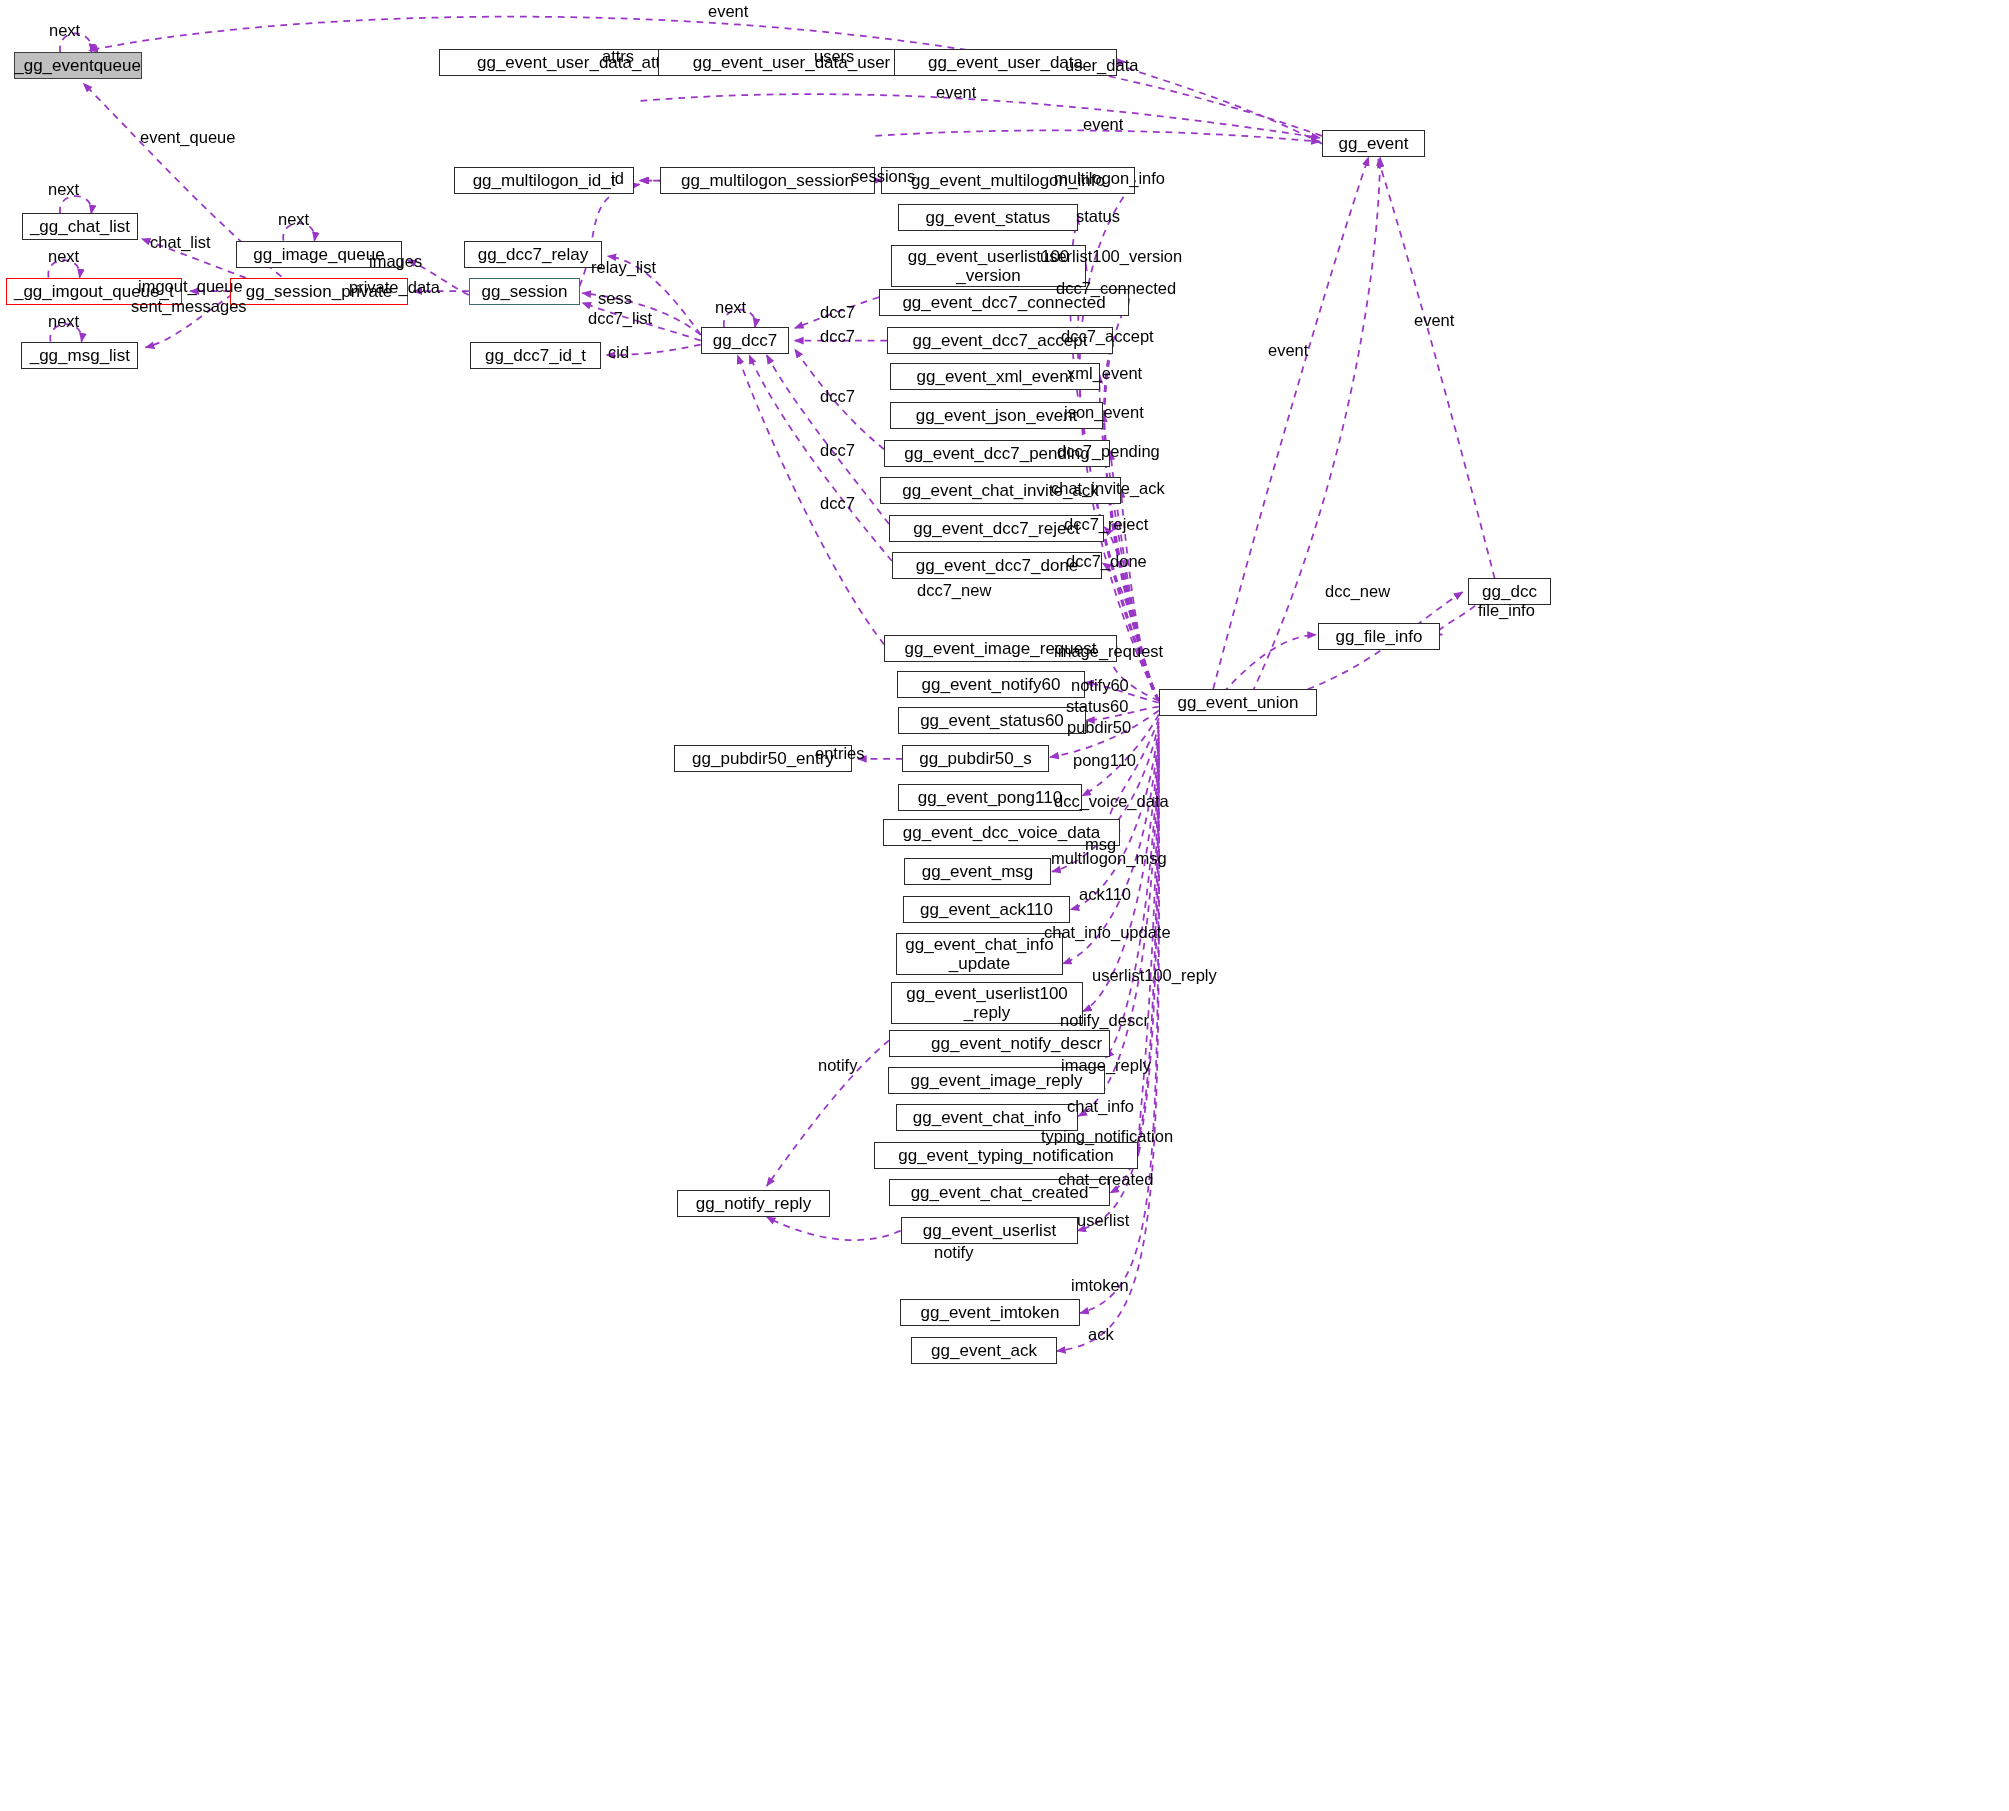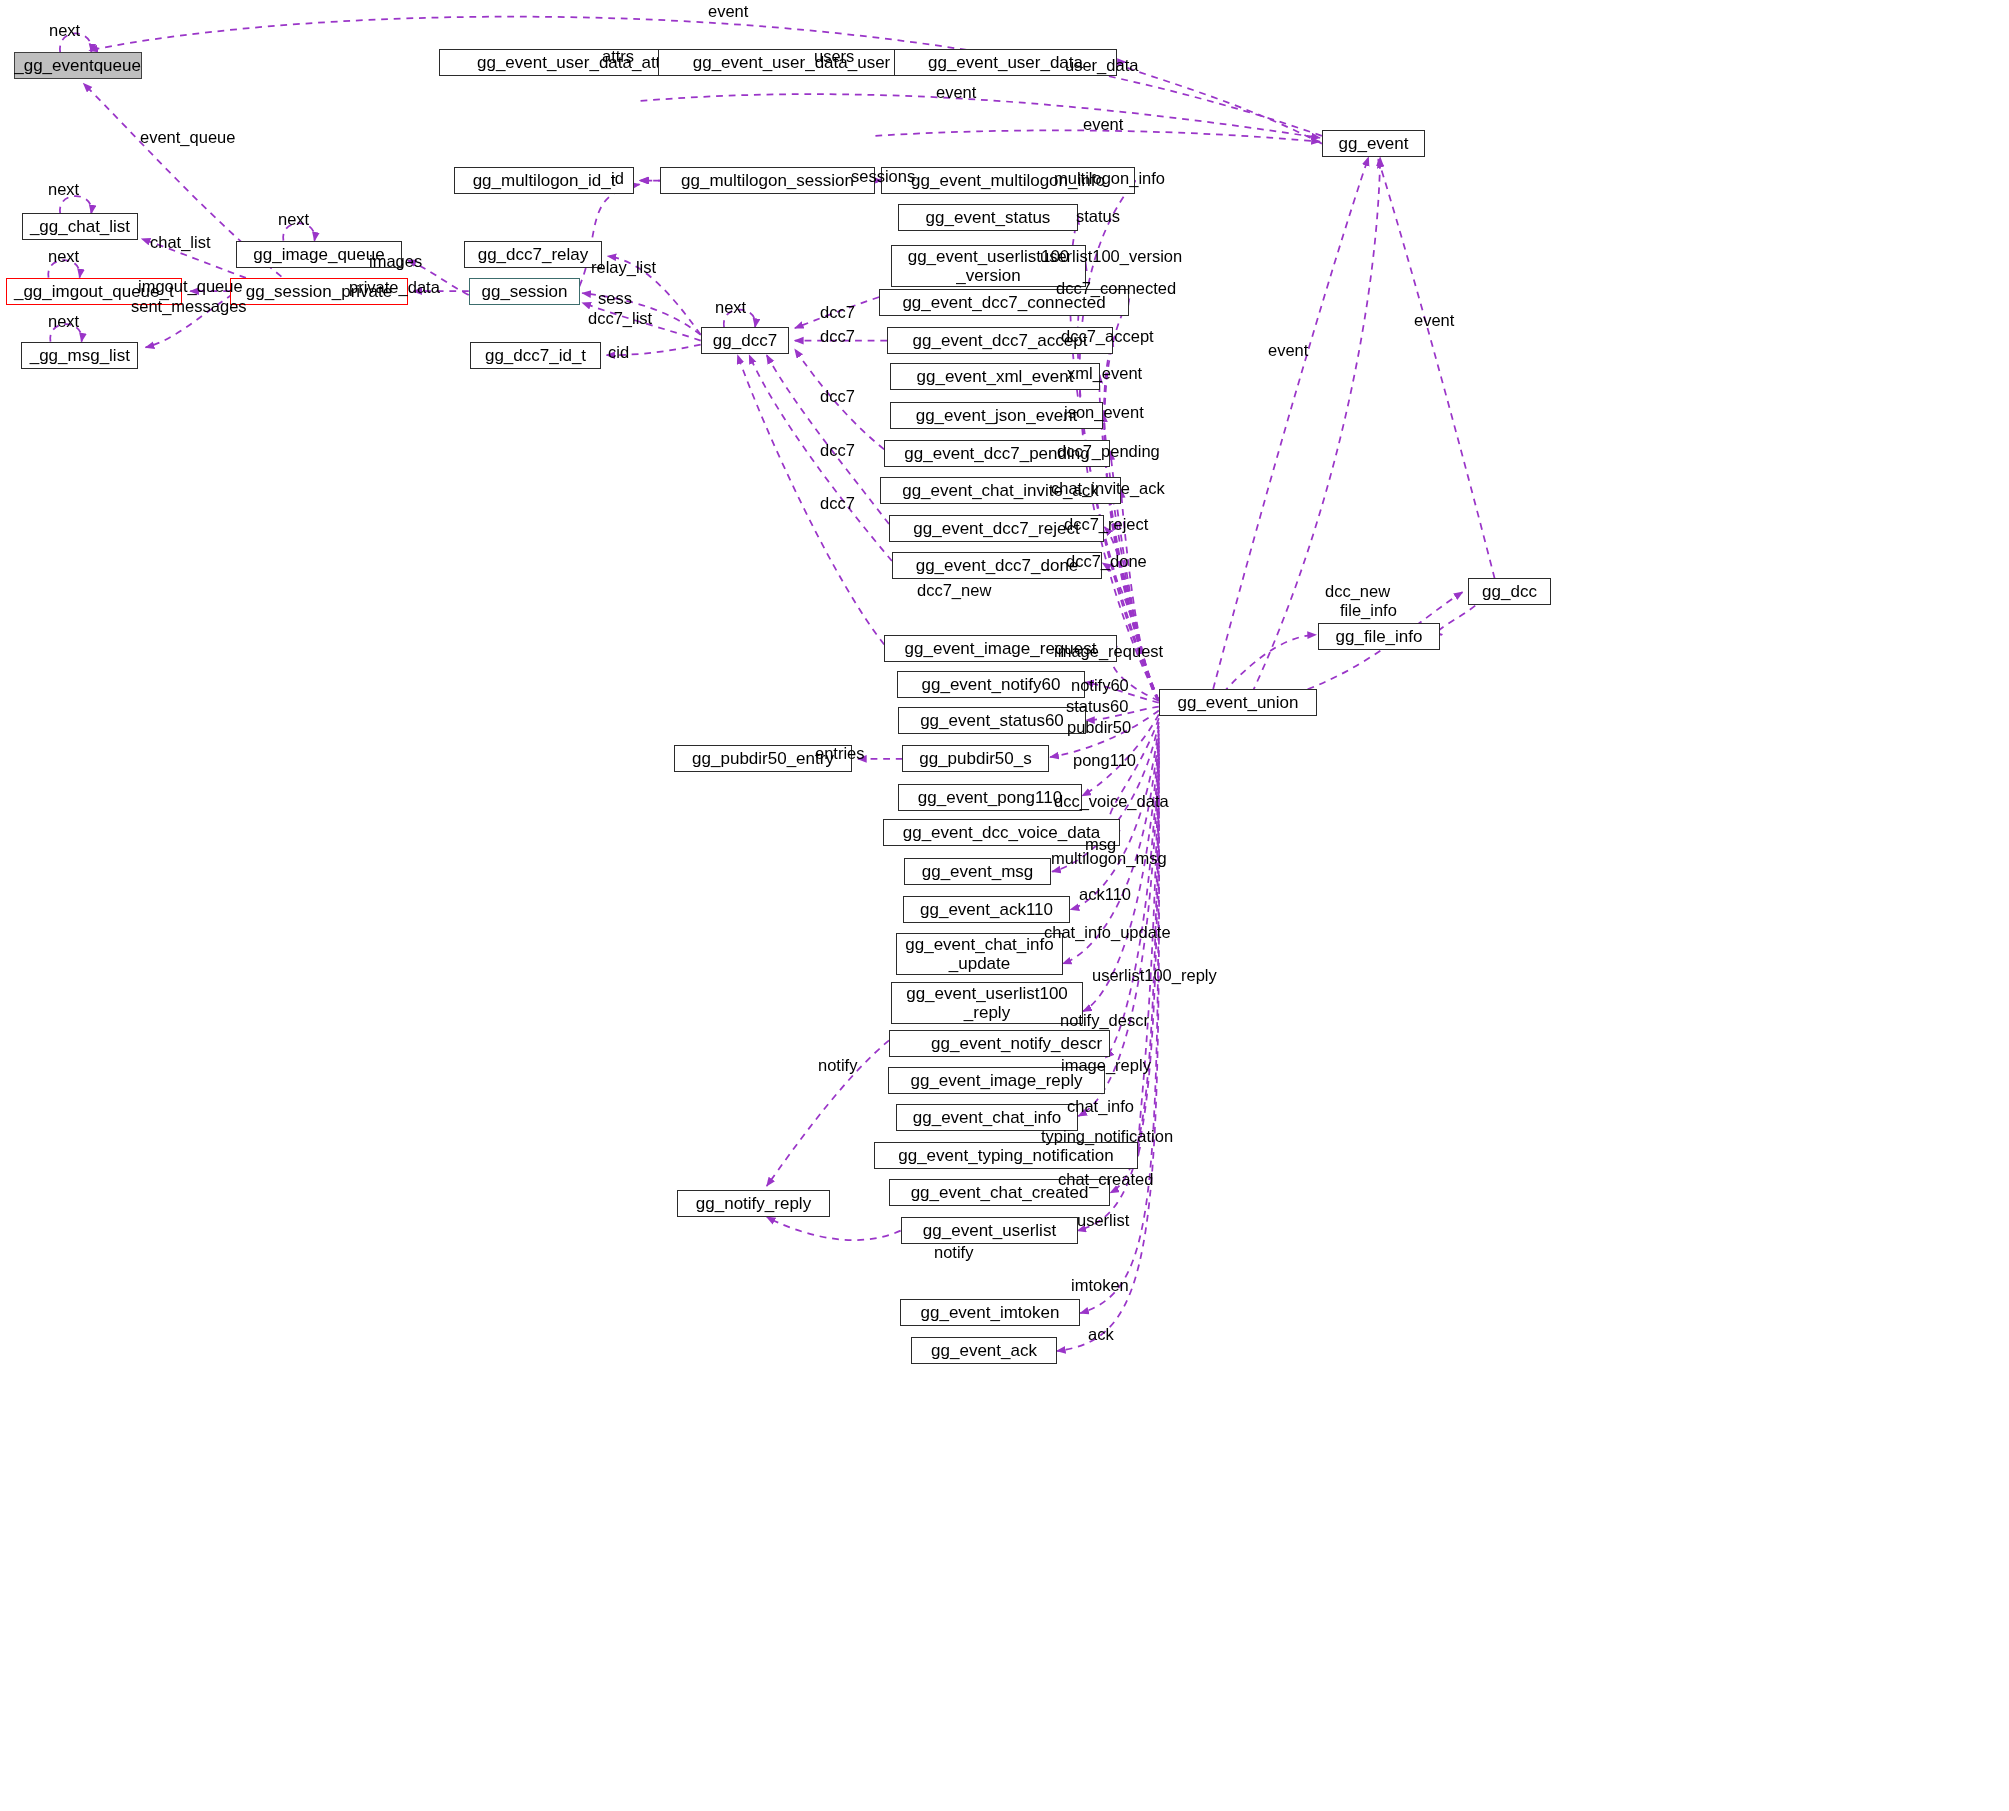--- a/index.html
+++ b/index.html
@@ -244,21 +244,21 @@
     <div class="edgelabel" style="left: 1057px; top: 442px;">dcc7_pending</div>
     <div class="edgelabel" style="left: 820px; top: 441px;">dcc7</div>
     <div class="edgelabel" style="left: 1051px; top: 479px;">chat_invite_ack</div>
     <div class="edgelabel" style="left: 820px; top: 494px;">dcc7</div>
     <div class="edgelabel" style="left: 1064px; top: 515px;">dcc7_reject</div>
     <div class="edgelabel" style="left: 1066px; top: 552px;">dcc7_done</div>
     <div class="edgelabel" style="left: 917px; top: 581px;">dcc7_new</div>
     <div class="edgelabel" style="left: 1414px; top: 311px;">event</div>
     <div class="edgelabel" style="left: 1268px; top: 341px;">event</div>
     <div class="edgelabel" style="left: 1325px; top: 582px;">dcc_new</div>
-    <div class="edgelabel" style="left: 1340px; top: 601px;">file_info</div>
+    <div class="edgelabel" style="left: 1478px; top: 601px;">file_info</div>
     <div class="edgelabel" style="left: 1054px; top: 642px;">image_request</div>
     <div class="edgelabel" style="left: 1071px; top: 676px;">notify60</div>
     <div class="edgelabel" style="left: 1066px; top: 697px;">status60</div>
     <div class="edgelabel" style="left: 1067px; top: 718px;">pubdir50</div>
     <div class="edgelabel" style="left: 815px; top: 744px;">entries</div>
     <div class="edgelabel" style="left: 1073px; top: 751px;">pong110</div>
     <div class="edgelabel" style="left: 1054px; top: 792px;">dcc_voice_data</div>
     <div class="edgelabel" style="left: 1085px; top: 835px;">msg</div>
     <div class="edgelabel" style="left: 1051px; top: 849px;">multilogon_msg</div>
     <div class="edgelabel" style="left: 1079px; top: 885px;">ack110</div>

